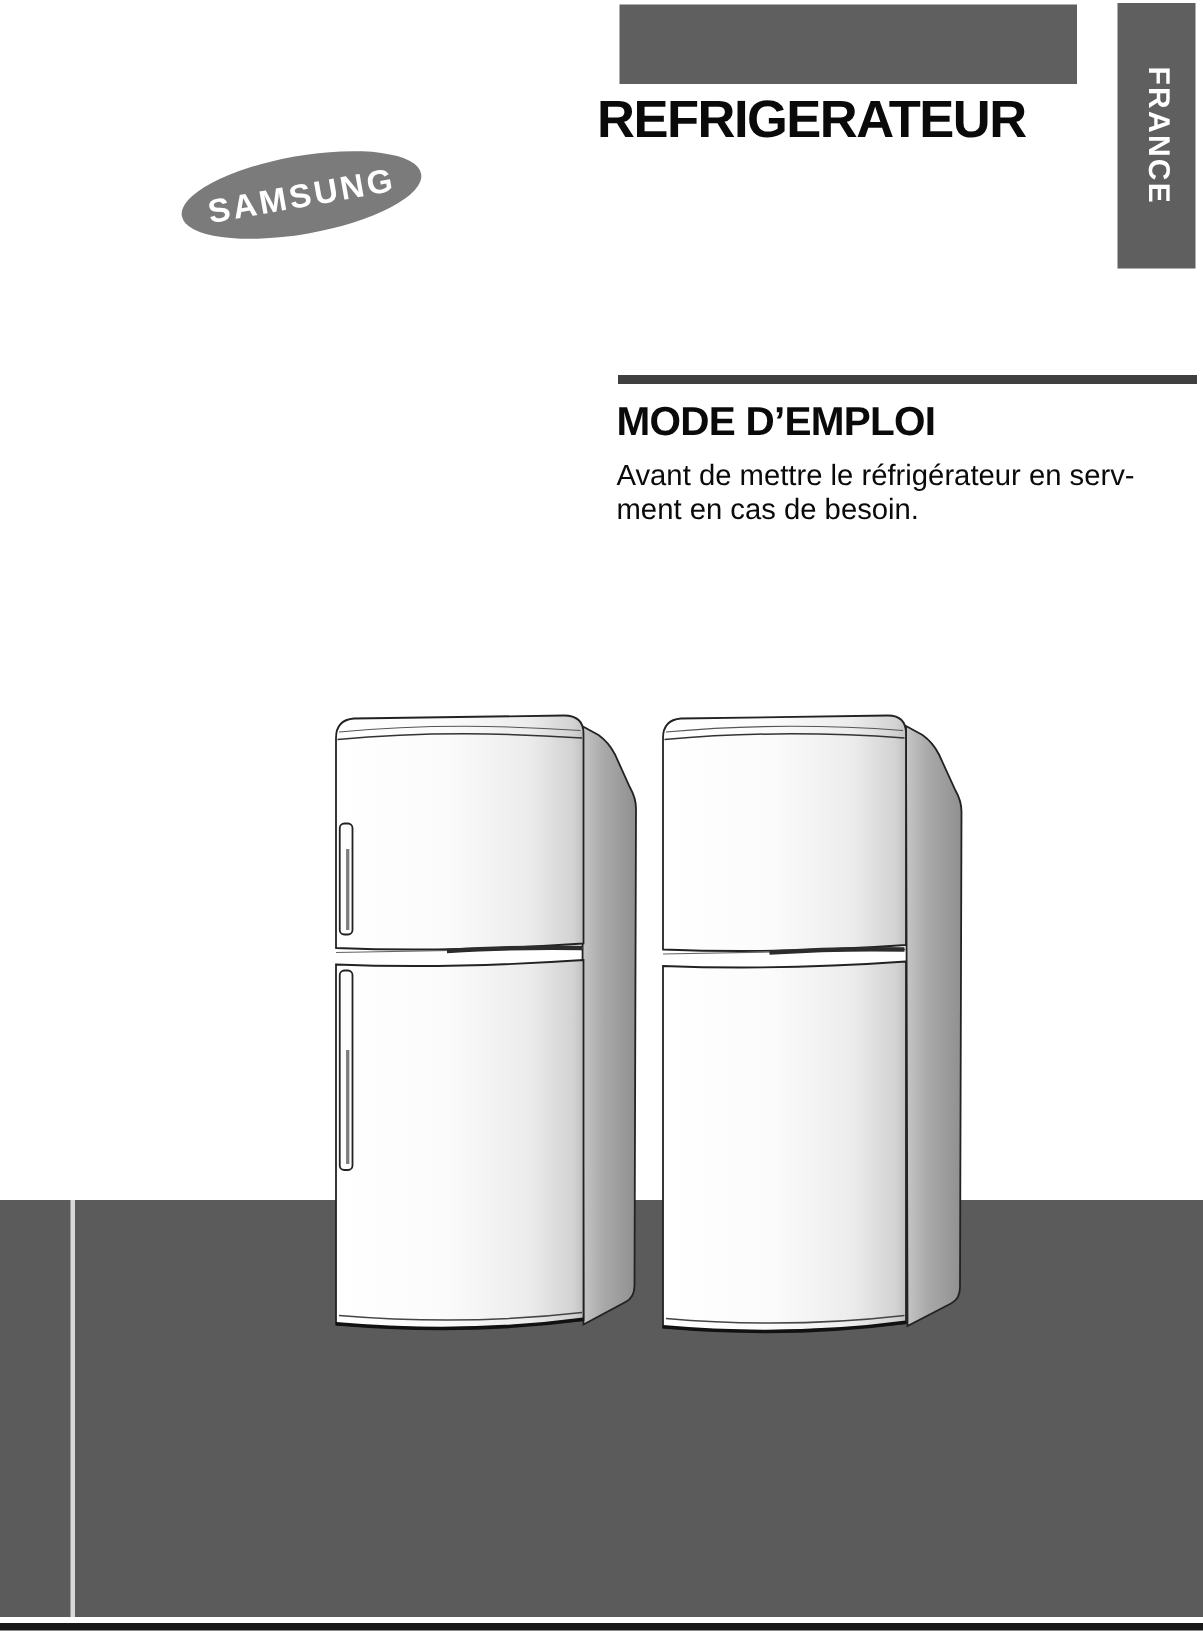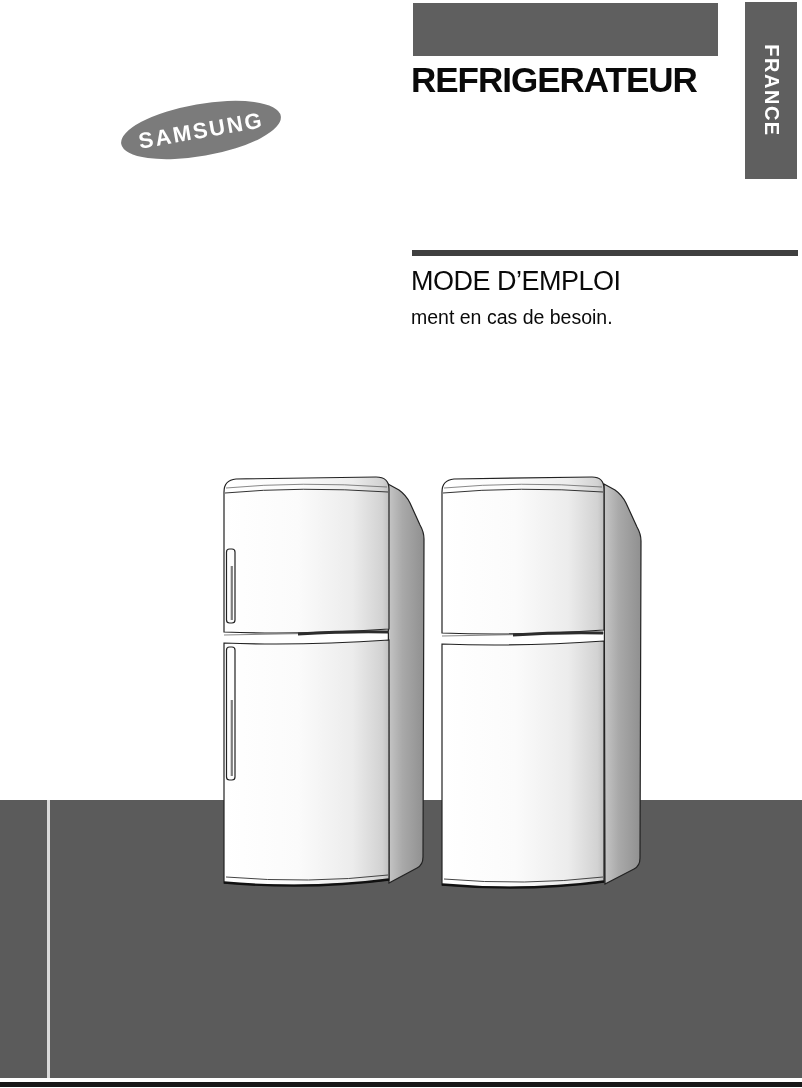--- a/index.html
+++ b/index.html
@@ -12,21 +12,21 @@
     overflow:hidden;
   }
   .abs { position:absolute; }
 
   
   .top-band {
     left:413px; top:3px; width:305px; height:53px;
     background:#5f5f5f;
   }
   .page-title {
-    left:411px; top:60px; width:320px;
+    left:398px; top:60px; width:320px;
     font-size:35px; font-weight:bold; letter-spacing:-1px;
     color:#0a0a0a; white-space:nowrap;
   }
   
   .france-tab {
     left:745px; top:2px; width:52px; height:177px;
     background:#5f5f5f;
     display:flex; align-items:center; justify-content:center;
   }
   .france-tab .vtext {
@@ -38,21 +38,21 @@
   
   .samsung-logo { left:116px; top:95px; width:170px; height:70px; }
 
   
   .section-rule {
     left:412px; top:250px; width:386px; height:6px;
     background:#3f3f3f;
   }
   .section-heading {
     left:411px; top:266px;
-    font-size:27px; font-weight:normal; letter-spacing:-0.5px;
+    font-size:27px; font-weight:bold; letter-spacing:-0.5px;
     color:#0a0a0a; white-space:nowrap;
   }
   .intro-paragraph {
     left:411px; top:306px; width:370px;
     font-size:19.5px; line-height:22.5px; color:#0a0a0a;
   }
   .intro-paragraph div { white-space:nowrap; }
 
   
   .floor {
@@ -85,20 +85,21 @@
 <svg class="abs samsung-logo" viewBox="0 0 170 70">
   <g transform="rotate(-10 85 35)">
     <ellipse cx="85" cy="35" rx="81" ry="26" fill="#7b7b7b"></ellipse>
     <text x="85" y="43" text-anchor="middle" font-family="Liberation Sans, sans-serif" font-size="22" font-weight="bold" letter-spacing="2" fill="#ffffff">SAMSUNG</text>
   </g>
 </svg>
 
 <div class="abs section-rule"></div>
 <div class="abs section-heading">MODE D’EMPLOI</div>
 <div class="abs intro-paragraph">
+  <div>Avant de mettre le réfrigérateur en serv-</div>
   <div>ment en cas de besoin.</div>
 </div>
 
 <div class="abs floor">
   <div class="floor-seam"></div>
 </div>
 
 <svg class="abs fridge-art" viewBox="195 468 460 430">
   <defs>
     <linearGradient id="frontGrad" x1="0" y1="0" x2="1" y2="0">

